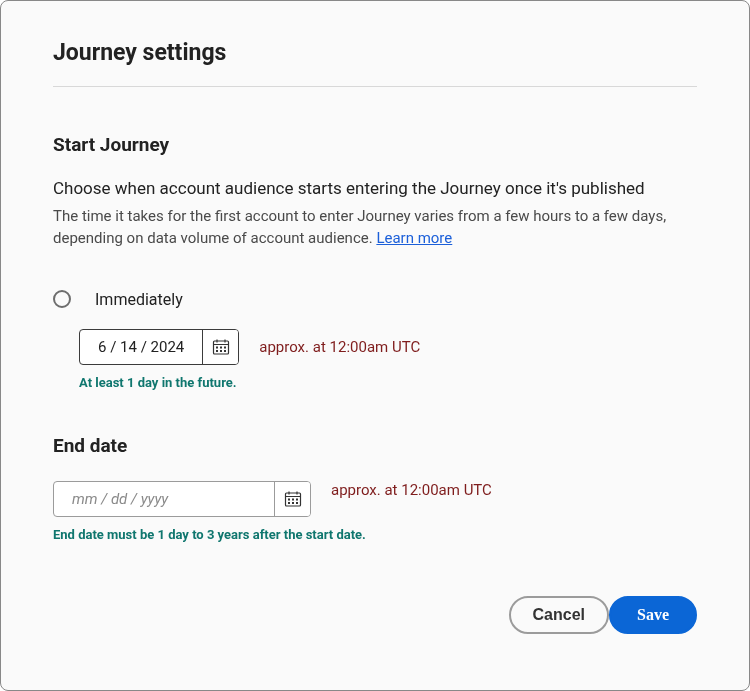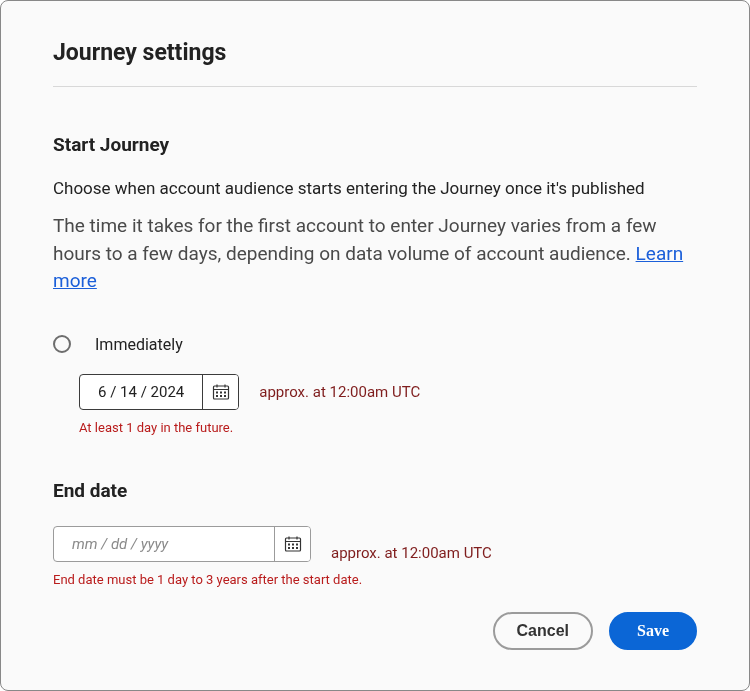--- a/index.html
+++ b/index.html
@@ -29,24 +29,24 @@
     }
     .section-title {
       font-size: 19px;
       font-weight: 700;
       color: #222;
       margin-bottom: 22px;
     }
     .lead {
       font-size: 17px;
       color: #222;
-      margin-bottom: 14px;
+      margin-bottom: 8px;
     }
     .subtext {
-      font-size: 19px;
+      font-size: 15px;
       color: #4a4a4a;
       line-height: 1.45;
     }
     .learn-more {
       color: #1b5fd9;
       text-decoration: underline;
     }
     .radio-group {
       margin-top: 40px;
     }
@@ -126,42 +126,42 @@
       border-left-color: #9b9b9b;
     }
     .approx {
       font-size: 15px;
       color: #7f1d1d;
     }
     .hint {
       margin-left: 26px;
       margin-top: 10px;
       font-size: 13px;
-      color: #b91c1c;
+      color: #0f766e;
+      font-weight: bold;
     }
     .hint.noindent {
       margin-left: 0;
     }
     .end-section {
       margin-top: 44px;
     }
     .end-section .section-title {
       margin-bottom: 24px;
     }
     .end-date-row {
       display: flex;
-      align-items: flex-end;
+      align-items: flex-start;
       gap: 20px;
     }
     .footer {
       position: absolute;
       right: 52px;
-      bottom: 40px;
-      display: flex;
-      gap: 16px;
+      bottom: 56px;
+      display: flex;
     }
     .btn {
       height: 38px;
       border-radius: 20px;
       padding: 0 22px;
       font-size: 16px;
       font-weight: 600;
       display: inline-flex;
       align-items: center;
       justify-content: center;

